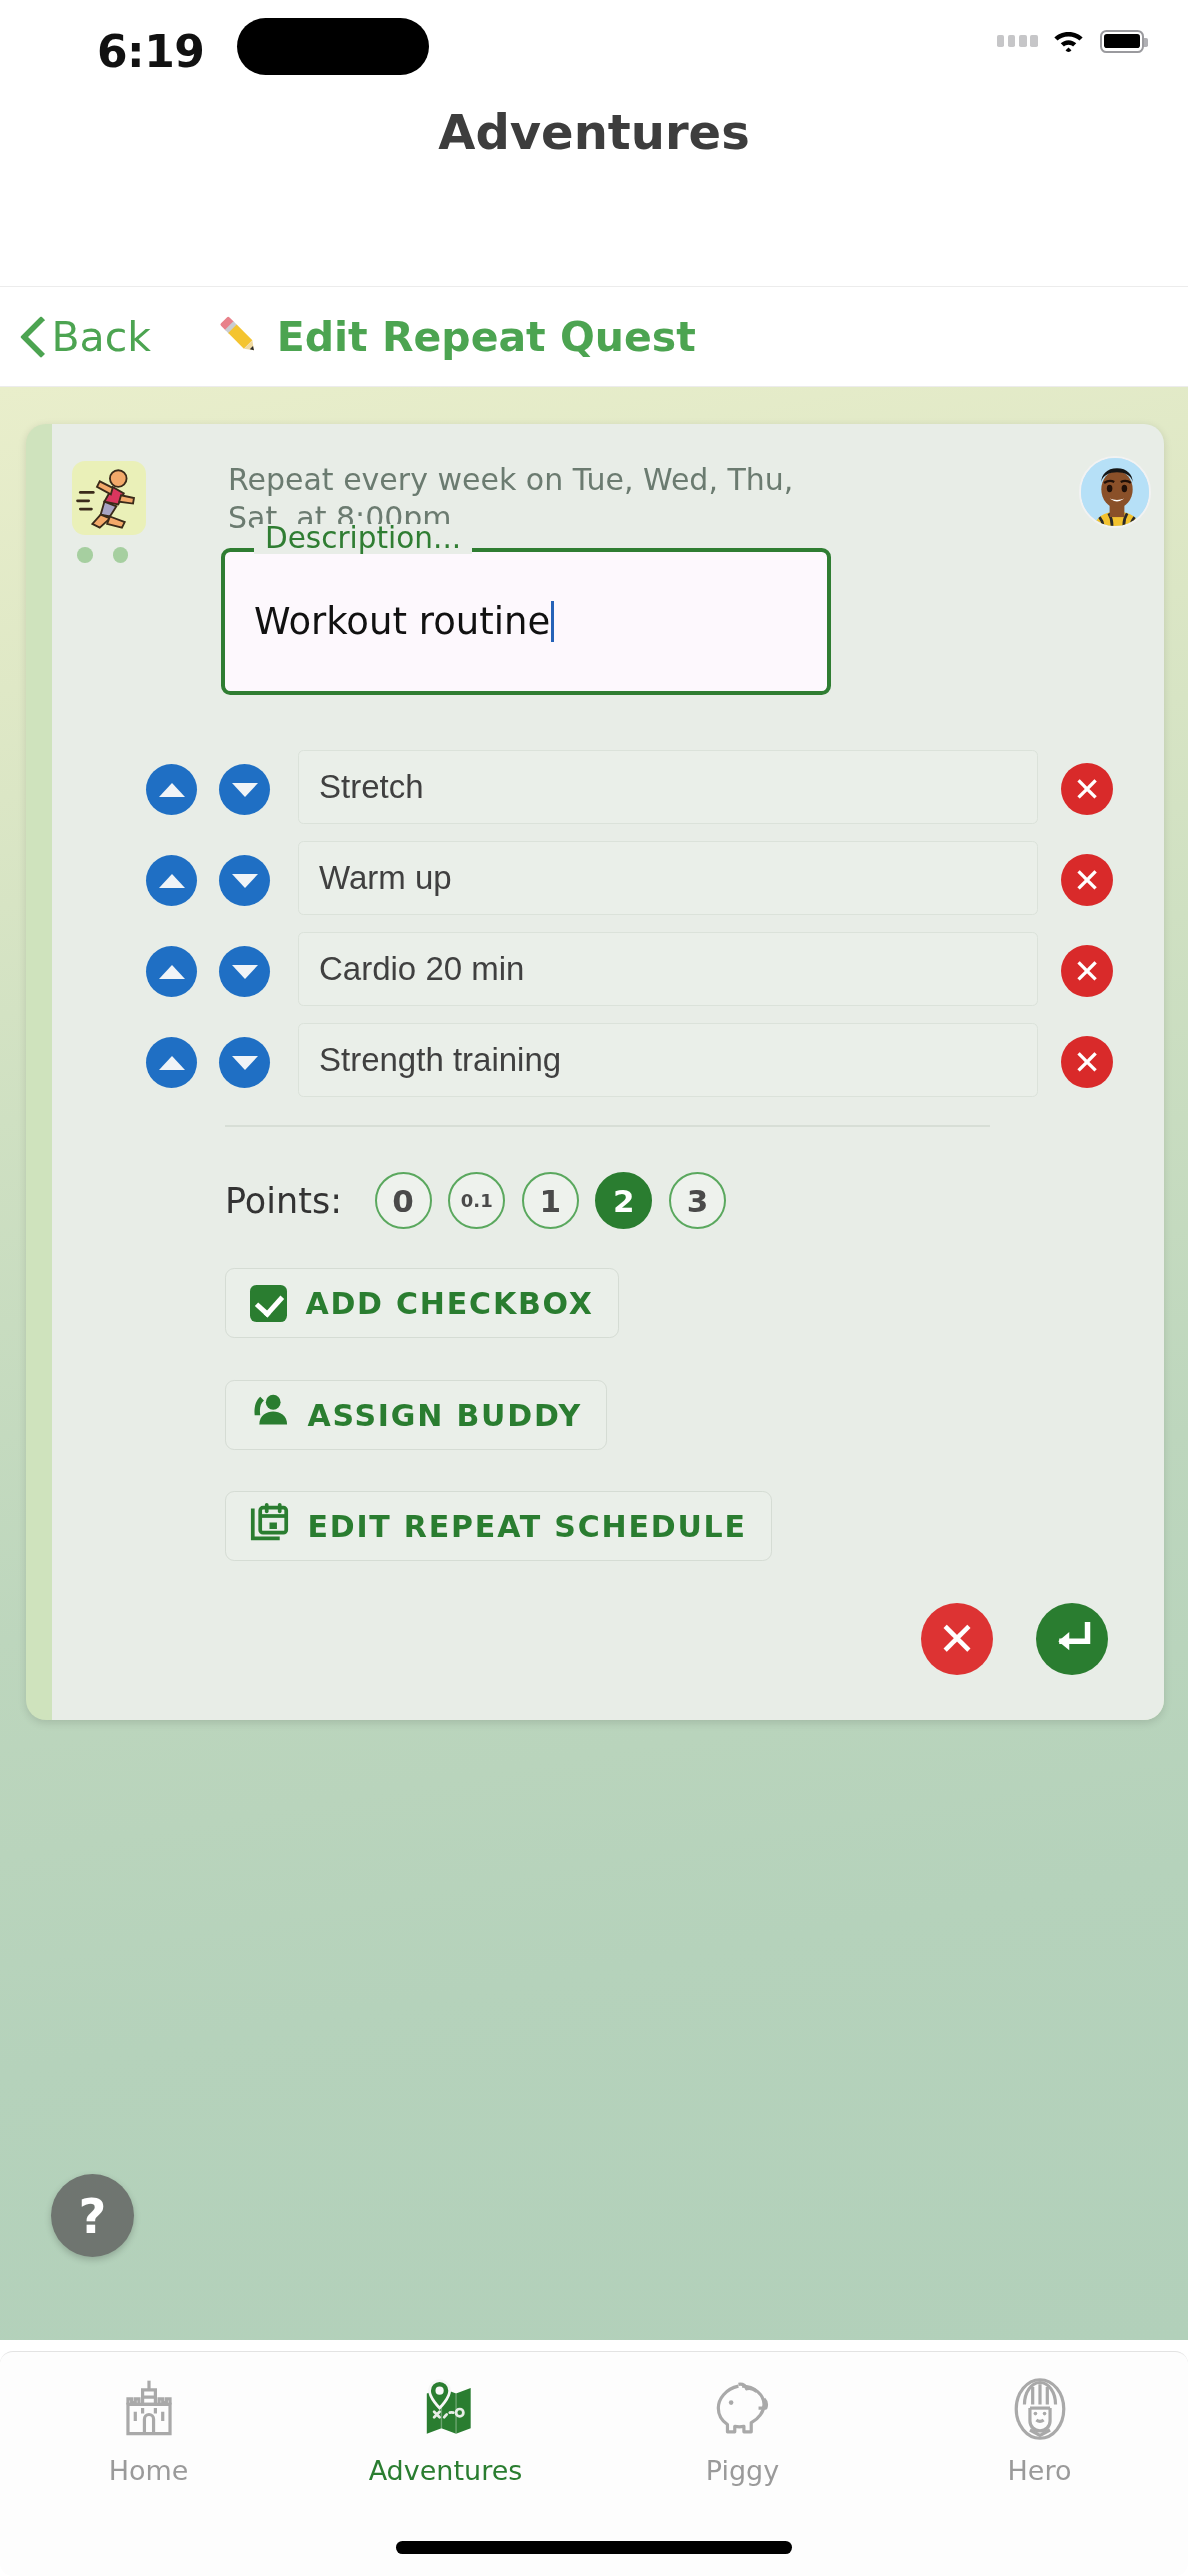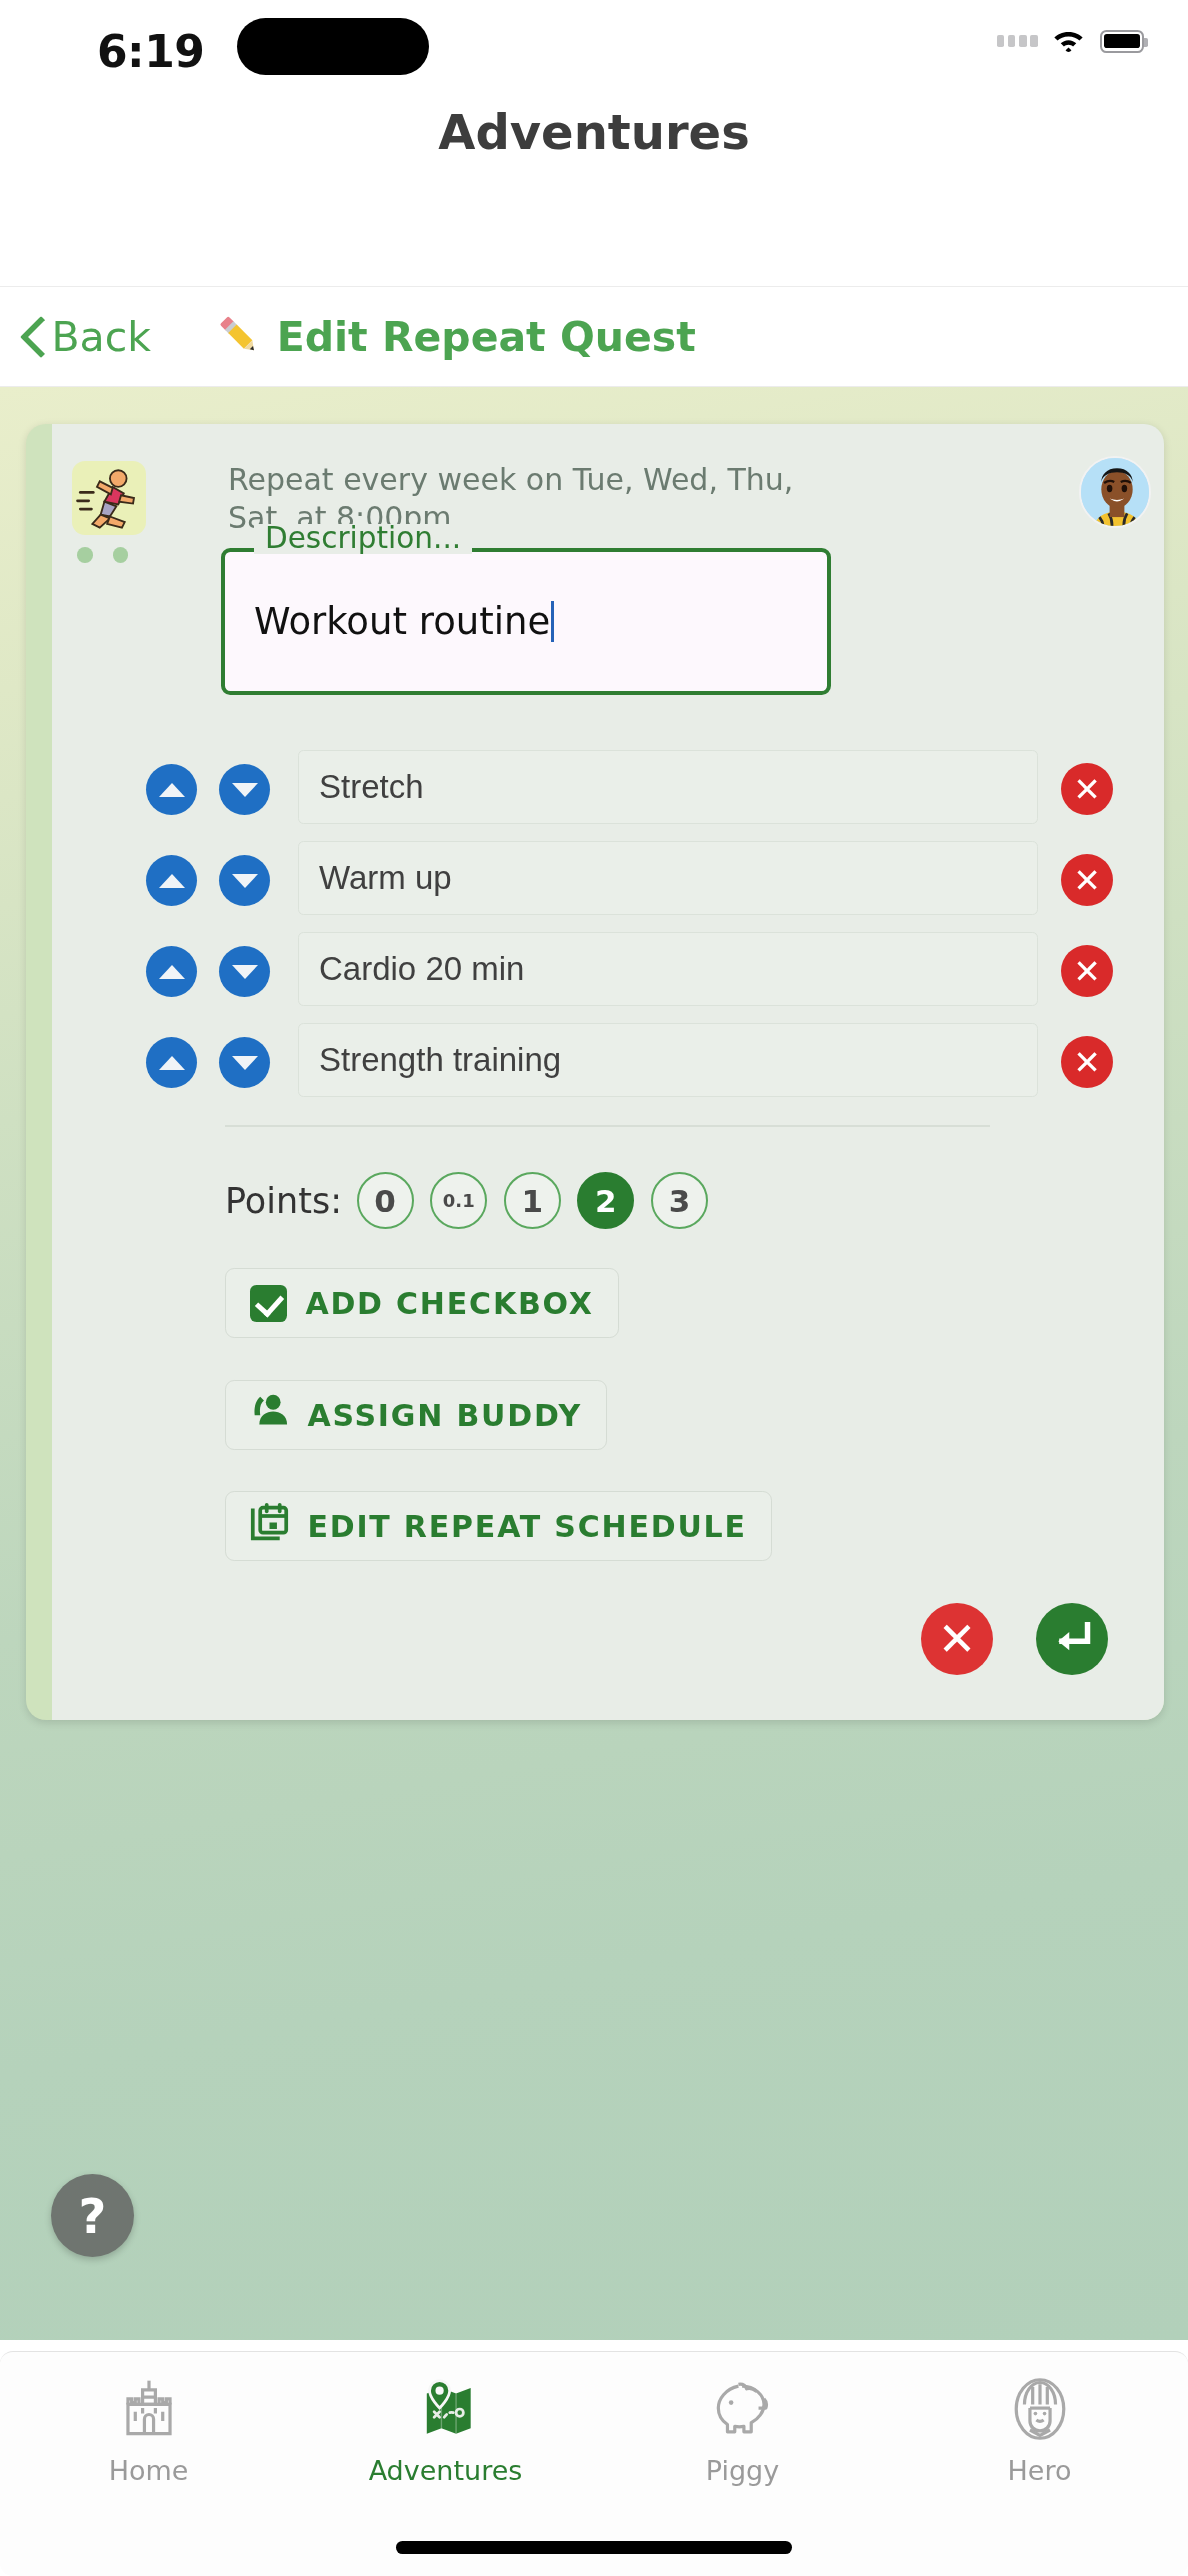--- a/index.html
+++ b/index.html
@@ -136,21 +136,21 @@
     position:absolute; left:1061px; top:19.3px; width:52px; height:52px;
     border-radius:50%; background:#d92a2a; display:flex; align-items:center; justify-content:center;
   }
   .del span { color:#fff; font-size:33px; font-weight:700; line-height:1; }
 
   .divider {
     position:absolute; left:225px; top:1125px; width:765px; height:1.8px; background:#d7ded6;
   }
 
   
-  .points-row { position:absolute; left:225px; top:1172px; display:flex; align-items:center; gap:0; }
+  .points-row { position:absolute; left:225px; top:1172px; display:flex; align-items:center; gap:18px; }
   .points-label { font-size:35px; color:#333; font-family:"DejaVu Sans", sans-serif; margin-right:14.7px; }
   .pt {
     width:57px; height:57px; border-radius:50%; border:2.8px solid #5aa85e;
     display:flex; align-items:center; justify-content:center;
     font-size:31px; font-weight:700; color:#4a4a4a; background:#eef2ed;
     font-family:"DejaVu Sans", sans-serif;
   }
   .pt.sel { background:#2a7d30; border-color:#2a7d30; color:#fff; }
   .pt.narrow { font-size:18px; }
 

